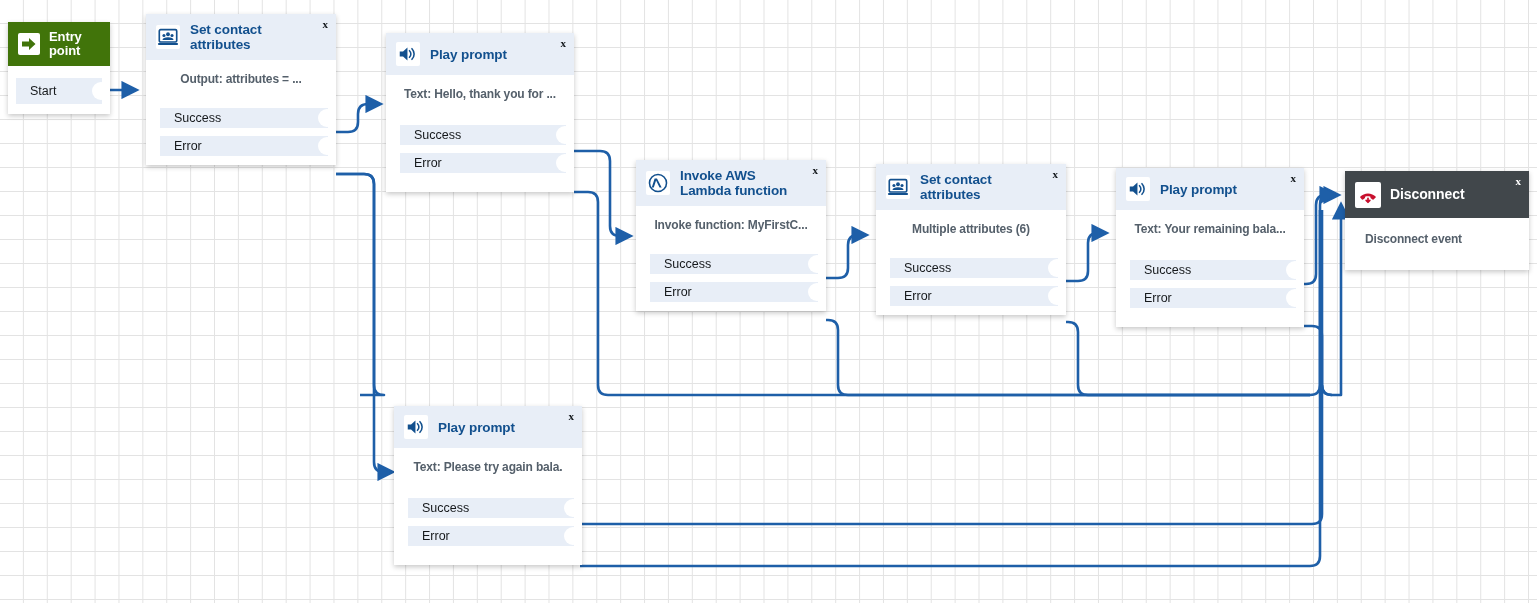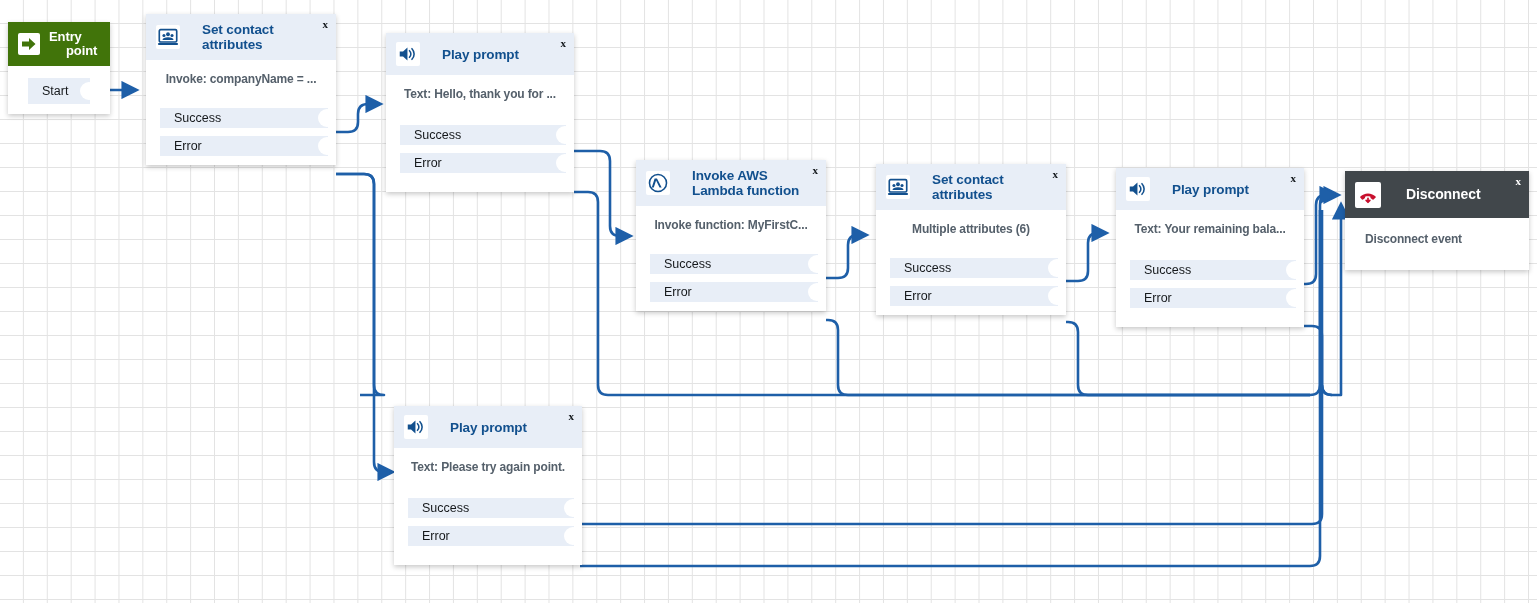--- a/index.html
+++ b/index.html
@@ -31,24 +31,24 @@
     background:#e8eef7;
     display:flex;align-items:center;
     padding:8px 10px 8px 10px;
     min-height:38px;
     box-sizing:border-box;
   }
   .node-head.green{background:#41740a;}
   .node-head.dark{background:#41474b;}
   .node-title{
     color:#12508e;font-weight:bold;font-size:13.5px;line-height:15px;
-    margin-left:22px;letter-spacing:-.1px;
+    margin-left:10px;letter-spacing:-.1px;
   }
   .node-head.green .node-title{color:#ffffff;font-size:13px;line-height:14px;margin-left:7px;}
-  .node-head.dark .node-title{color:#ffffff;font-size:14px;margin-left:25px;}
+  .node-head.dark .node-title{color:#ffffff;font-size:14px;margin-left:9px;}
   .close-x{
     position:absolute;top:4px;right:8px;
     font-size:11px;font-weight:bold;color:#14191d;
     font-family:"Liberation Serif", serif;
     cursor:pointer;line-height:12px;
   }
   .node-head.dark .close-x{color:#ffffff;}
   .node-desc{
     color:#55606b;font-size:12px;font-weight:bold;
     padding:12px 0 0 0;text-align:center;
@@ -78,21 +78,21 @@
     width:24px;height:24px;background:#ffffff;border-radius:2px;
     display:flex;align-items:center;justify-content:center;flex:none;
   }
   .ic.green-tile{background:transparent;width:26px;height:26px;}
   .ic.dark-tile{background:#ffffff;width:26px;height:26px;}
 
   
   #node-entry{width:98px;}
   #node-entry .node-head{padding:6px 8px;min-height:44px;}
   #node-entry .ports{margin-top:12px;padding-bottom:10px;}
-  #node-entry .port{margin:0 20px;height:26px;}
+  #node-entry .port{margin:0 8px;height:26px;}
 
   #node-disconnect .node-desc{padding:14px 0 20px 0;}
 </style>
 </head>
 <body>
 
 <div id="canvas">
 
   <svg id="wires" viewBox="0 0 1537 603" width="1537" height="603">
     <defs>
@@ -138,21 +138,21 @@
   <div class="node" id="node-entry" style="left:8px;top:22px;width:102px;">
     <div class="node-head green">
       <span class="ic green-tile">
         <svg width="24" height="24" viewBox="0 0 24 24">
           <rect x="1" y="1" width="22" height="22" rx="2" fill="#ffffff"></rect>
           <path d="M5 9.5 h7 V6 l6.5 6 -6.5 6 v-3.5 H5 z" fill="#41740a"></path>
         </svg>
       </span>
       <span style="display:flex;flex-direction:column;">
         <span class="node-title" style="margin-left:7px;">Entry</span>
-        <span class="node-title" style="margin-left:24px;">point</span>
+        <span class="node-title" style="margin-left:7px;">point</span>
       </span>
     </div>
     <div class="node-body">
       <div class="ports">
         <div class="port">
           <span class="port-label">Start</span>
           <span class="port-dot"></span>
         </div>
       </div>
     </div>
@@ -170,21 +170,21 @@
           <path d="M6 15.2c0-2 2.6-2.9 6-2.9s6 .9 6 2.9z" fill="#12508e"></path>
           <rect x="1" y="18.6" width="22" height="2.2" rx="1.1" fill="#12508e"></rect>
         </svg>
       </span>
       <span style="display:flex;flex-direction:column;">
         <span class="node-title">Set contact</span>
         <span class="node-title">attributes</span>
       </span>
     </div>
     <div class="node-body">
-      <div class="node-desc">Invoke: companyName = ...</div>
+      <div class="node-desc">Output: attributes = ...</div>
       <div class="ports" style="margin-top:22px;">
         <div class="port">
           <span class="port-label">Success</span>
           <span class="port-dot"></span>
         </div>
         <div class="port">
           <span class="port-label">Error</span>
           <span class="port-dot"></span>
         </div>
       </div>
@@ -329,21 +329,21 @@
       <span class="ic">
         <svg width="22" height="22" viewBox="0 0 24 24">
           <path d="M3 9.2h3.6L11.4 5v14l-4.8-4.2H3z" fill="#12508e"></path>
           <path d="M13.6 8.4a5 5 0 0 1 0 7.2" fill="none" stroke="#12508e" stroke-width="1.7" stroke-linecap="round"></path>
           <path d="M16.3 6.2a8.3 8.3 0 0 1 0 11.6" fill="none" stroke="#12508e" stroke-width="1.7" stroke-linecap="round"></path>
         </svg>
       </span>
       <span class="node-title">Play prompt</span>
     </div>
     <div class="node-body">
-      <div class="node-desc">Text: Please try again point.</div>
+      <div class="node-desc">Text: Please try again bala.</div>
       <div class="ports" style="margin-top:24px;">
         <div class="port">
           <span class="port-label">Success</span>
           <span class="port-dot"></span>
         </div>
         <div class="port" style="margin-bottom:10px;">
           <span class="port-label">Error</span>
           <span class="port-dot"></span>
         </div>
       </div>

